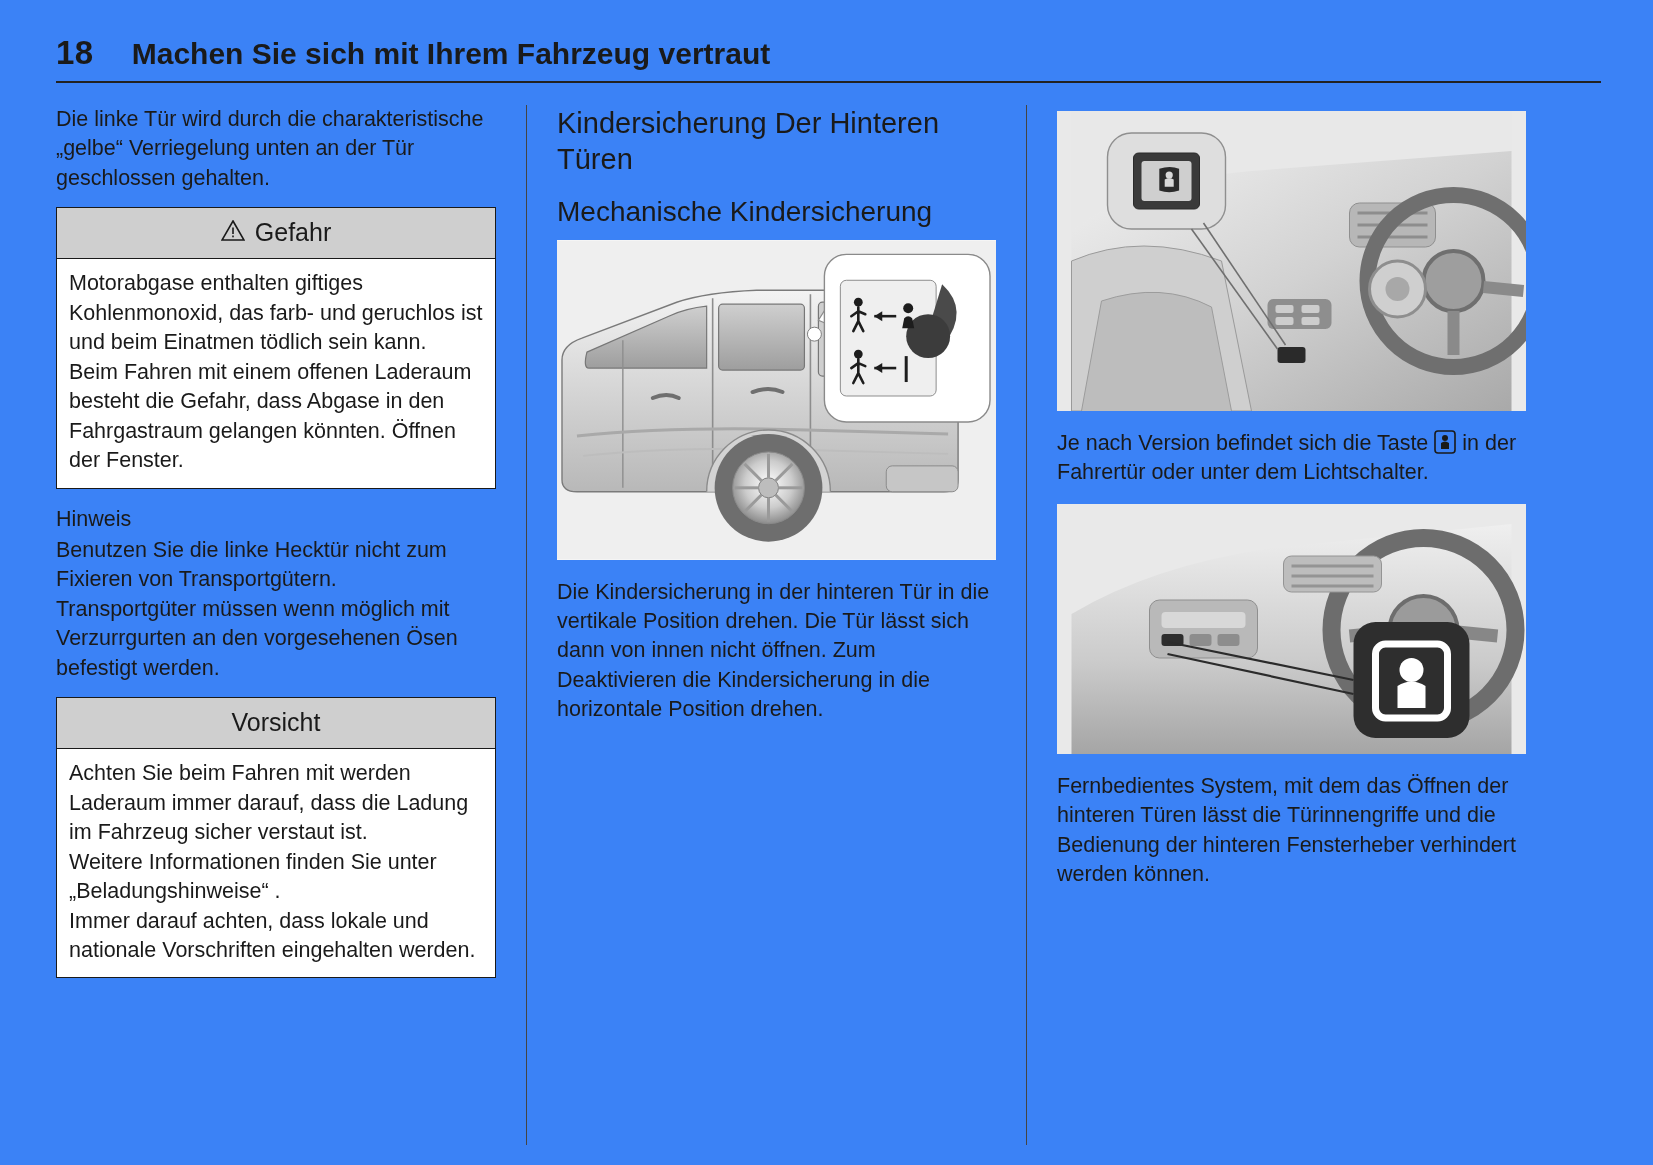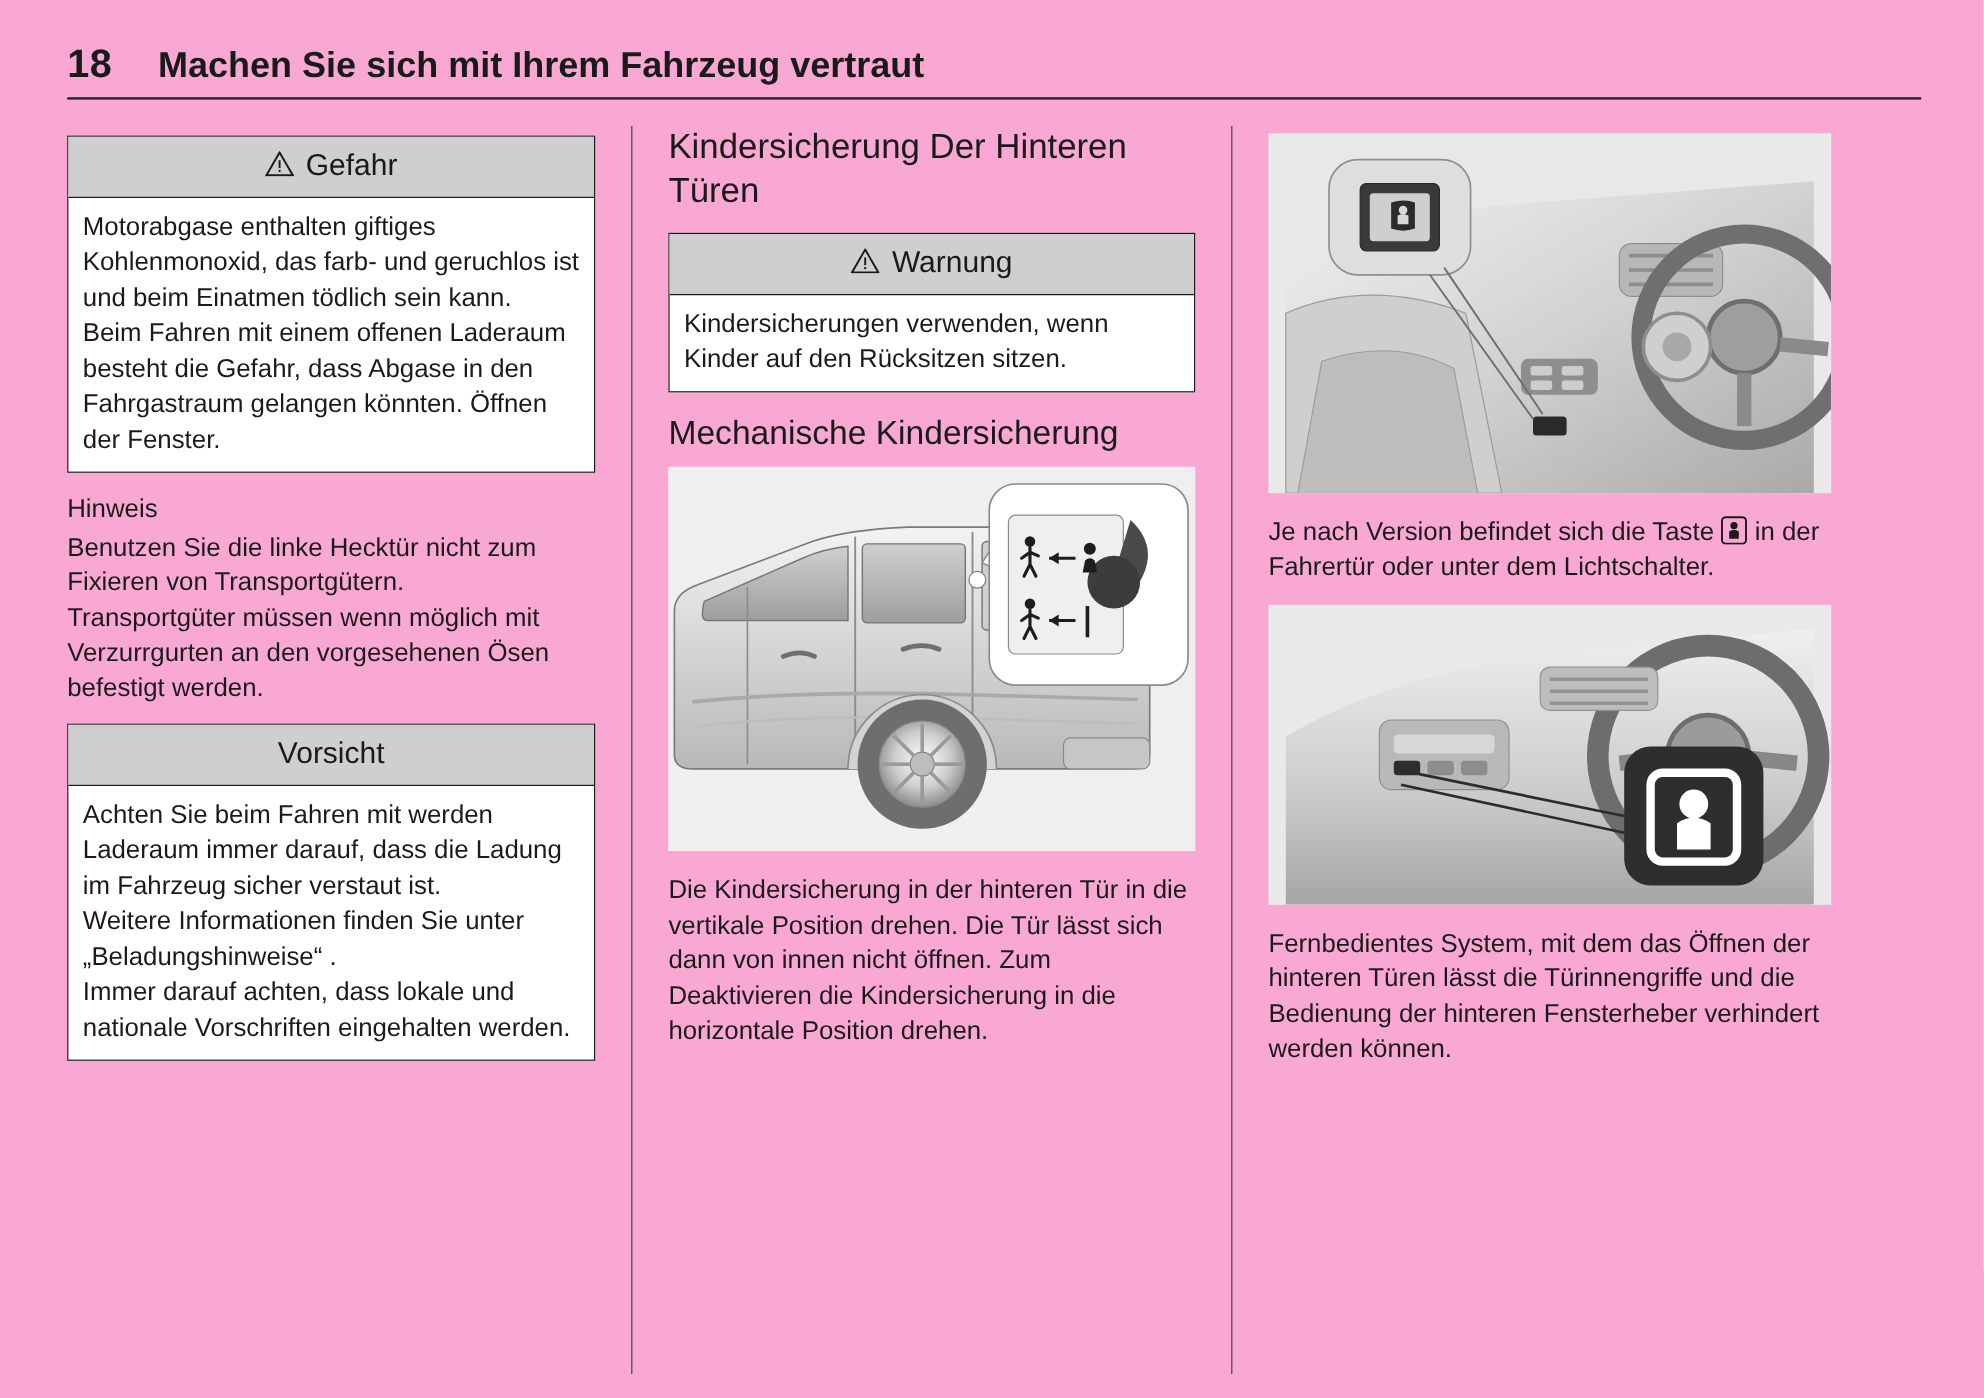--- a/index.html
+++ b/index.html
@@ -10,21 +10,21 @@
   body {
     font-family: "Liberation Sans", sans-serif;
     color: #1a1a1a;
   }
   .page {
     position: relative;
     width: 1653px;
     height: 1165px;
     box-sizing: border-box;
     padding: 34px 52px 0 56px;
-    background: #f9a8d4;
+    background: #3b82f6;
     overflow: hidden;
   }
   
   .page-header {
     display: flex;
     align-items: baseline;
     gap: 38px;
     padding-bottom: 9px;
     border-bottom: 2px solid #222;
   }
@@ -133,20 +133,21 @@
 
   <div class="page-header">
     <span class="page-number">18</span>
     <span class="header-title">Machen Sie sich mit Ihrem Fahrzeug vertraut</span>
   </div>
 
   <div class="columns">
 
     <div class="col col-1">
 
+      <p class="para">Die linke Tür wird durch die charakteristische „gelbe“ Verriegelung unten an der Tür geschlossen gehalten.</p>
 
       <div class="notice">
         <div class="notice-head">
           <span class="warn-tri">
             <svg width="24" height="21" viewBox="0 0 24 21" aria-hidden="true">
               <polygon points="12,1 23,20 1,20" fill="none" stroke="#1a1a1a" stroke-width="1.6"></polygon>
               <rect x="11.2" y="7.5" width="1.6" height="6.5" fill="#1a1a1a"></rect>
               <rect x="11.2" y="15.5" width="1.6" height="1.8" fill="#1a1a1a"></rect>
             </svg>
           </span>
@@ -171,35 +172,20 @@
 Weitere Informationen finden Sie unter „Beladungshinweise“ .
 Immer darauf achten, dass lokale und nationale Vorschriften eingehalten werden.</p>
         </div>
       </div>
     </div>
 
     <div class="col col-2">
 
       <h2 class="section-title">Kindersicherung Der Hinteren Türen</h2>
 
-      <div class="notice">
-        <div class="notice-head">
-          <span class="warn-tri">
-            <svg width="24" height="21" viewBox="0 0 24 21" aria-hidden="true">
-              <polygon points="12,1 23,20 1,20" fill="none" stroke="#1a1a1a" stroke-width="1.6"></polygon>
-              <rect x="11.2" y="7.5" width="1.6" height="6.5" fill="#1a1a1a"></rect>
-              <rect x="11.2" y="15.5" width="1.6" height="1.8" fill="#1a1a1a"></rect>
-            </svg>
-          </span>
-          <span>Warnung</span>
-        </div>
-        <div class="notice-body">
-          <p>Kindersicherungen verwenden, wenn Kinder auf den Rücksitzen sitzen.</p>
-        </div>
-      </div>
 
       <h3 class="sub-title">Mechanische Kindersicherung</h3>
 
       <div class="figure">
         <div class="fig-img" style="height:320px;background:#ffffff;">
           <svg width="100%" height="320" viewBox="0 0 440 320" aria-hidden="true">
             <defs>
               <linearGradient id="bodyg" x1="0" y1="0" x2="0" y2="1">
                 <stop offset="0%" stop-color="#f3f3f3"></stop>
                 <stop offset="45%" stop-color="#d8d8d8"></stop>

